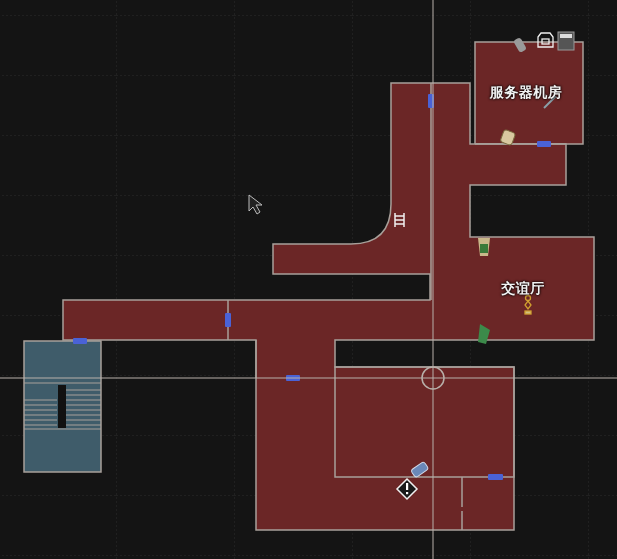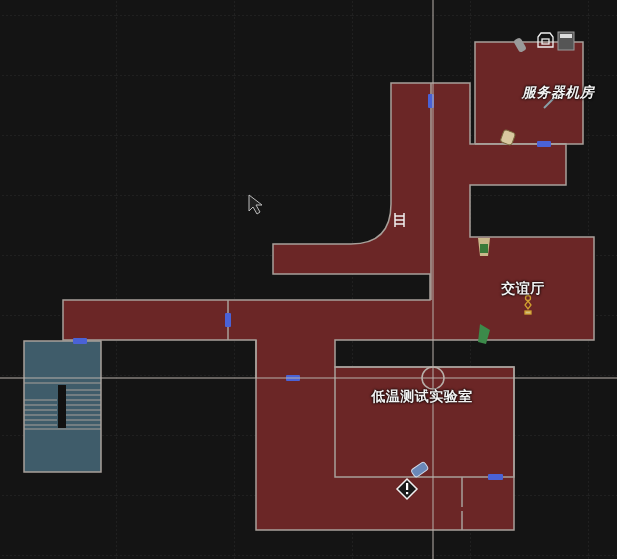--- a/index.html
+++ b/index.html
@@ -131,16 +131,15 @@
 
     <g>
       <path d="M407 479 L417 489 L407 499 L397 489 Z" fill="#1a1a1a" stroke="#f0f0f0" stroke-width="1.5"></path>
       <rect x="406" y="483" width="2.2" height="7" fill="#fff"></rect>
         <rect x="406" y="492" width="2.2" height="2.2" fill="#fff"></rect>
     </g>
 
     <path d="M249 195 L249 211 L253 207 L257 214 L260 212 L256 205 L262 205 Z" fill="#222" stroke="#bbb" stroke-width="1"></path>
   </svg>
 
-  <div class="room-label" style="left:558px; top:93px;font-style:italic;">服务器机房</div>
+  <div class="room-label" style="left:526px; top:93px;">服务器机房</div>
   <div class="room-label" style="left:523px; top:289px;">交谊厅</div>
-  <div class="room-label" style="left:422px; top:397px;">低温测试实验室</div>
 </div>
 
 </body></html>

